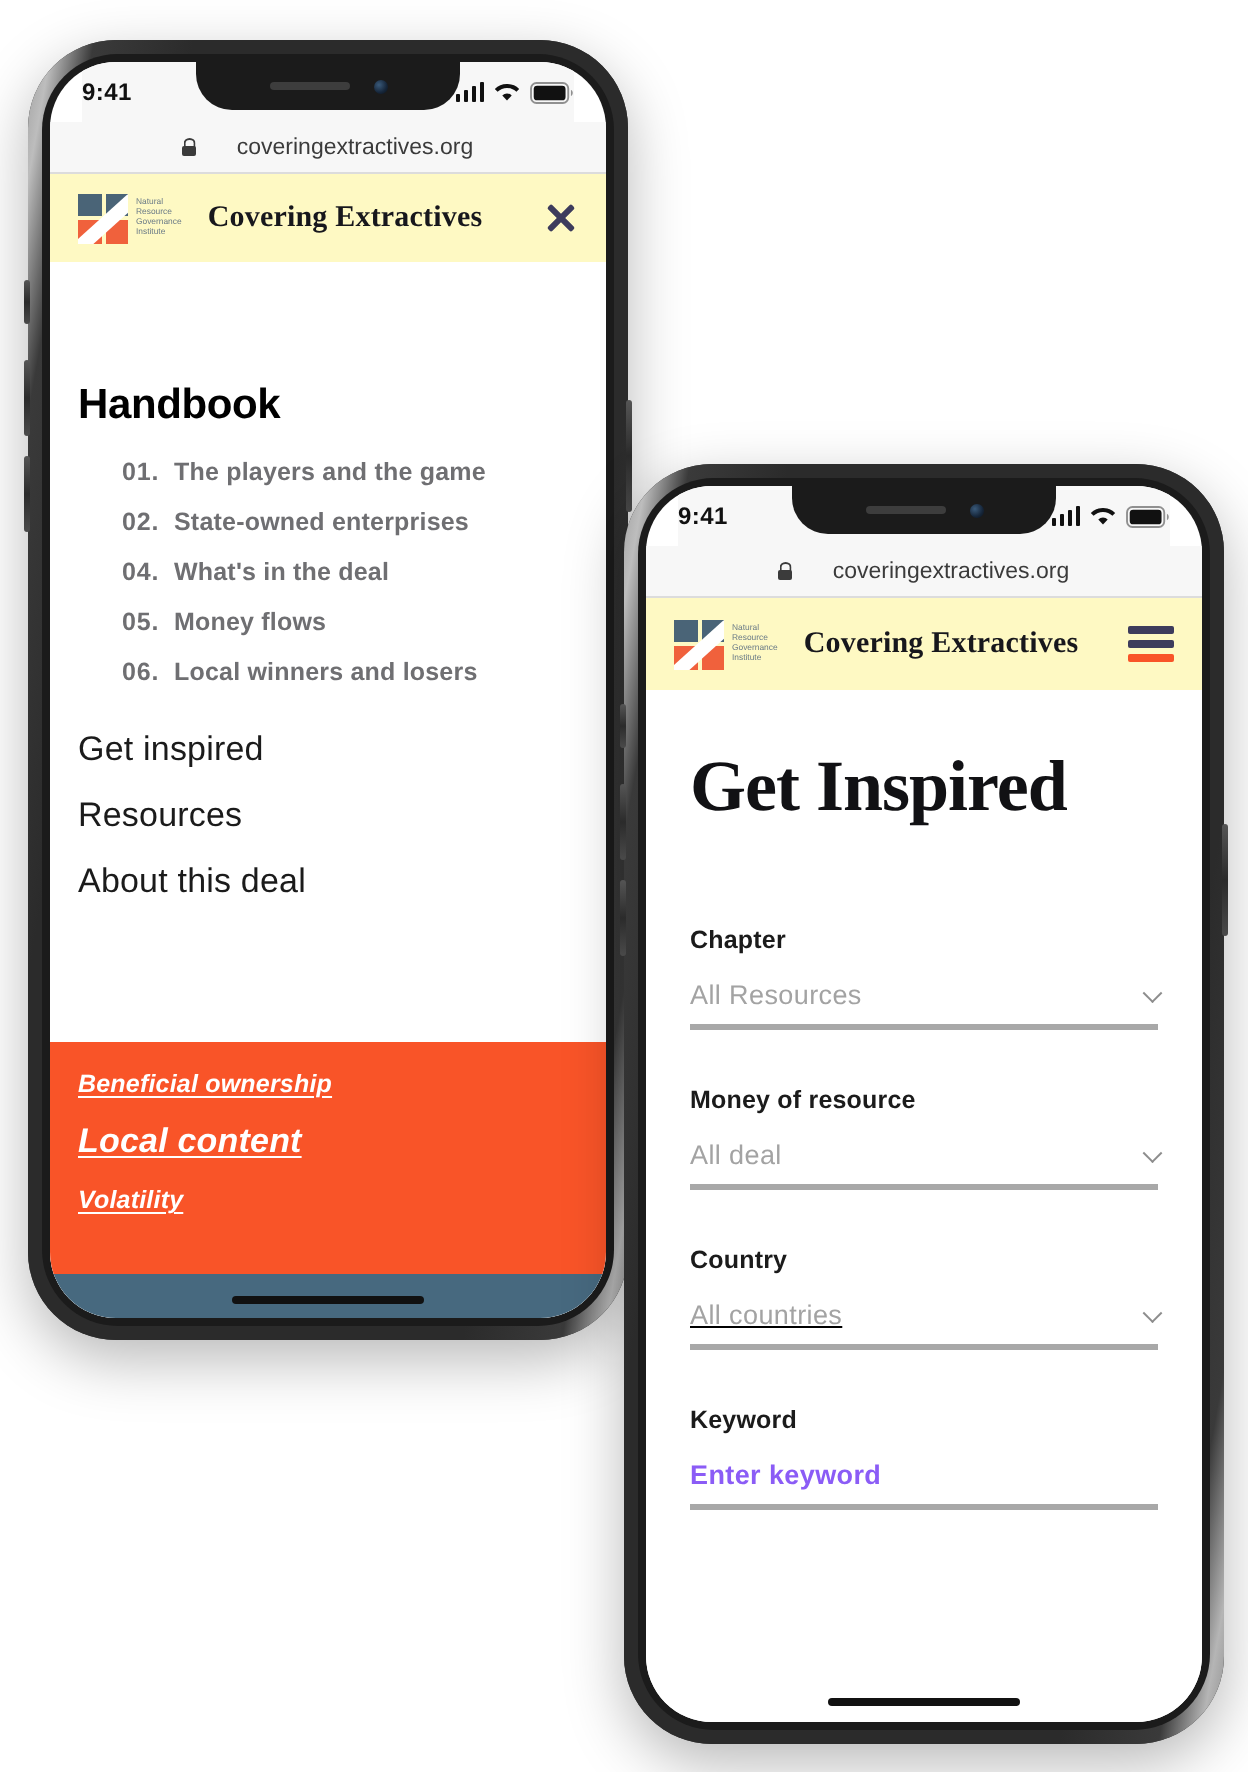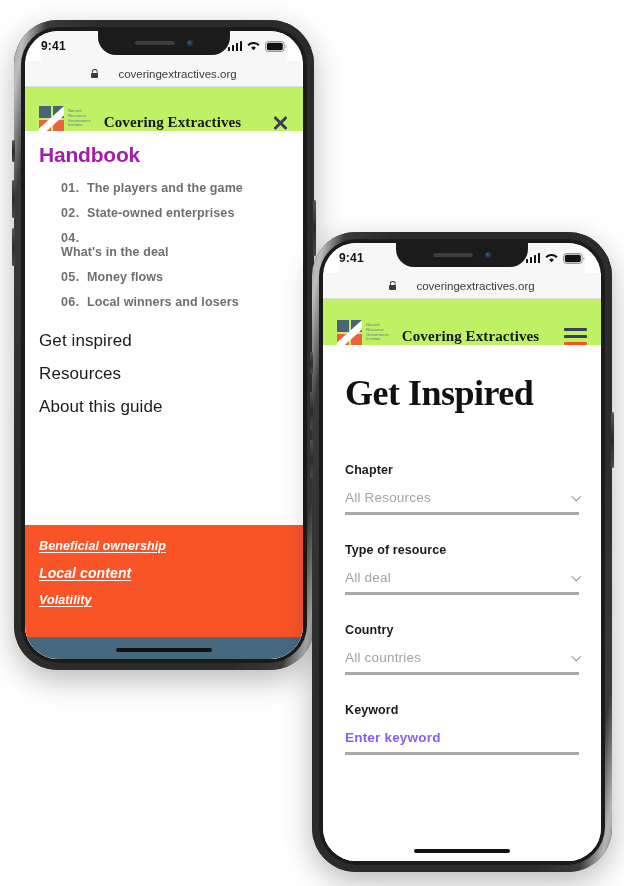--- a/index.html
+++ b/index.html
@@ -136,22 +136,22 @@
     transform: translateX(-50%);
     border: 1.3px solid #3b3b3b;
     border-bottom: none;
     border-top-left-radius: 50%;
     border-top-right-radius: 50%;
   }
 
   
   .site-header {
     display: flex;
-    align-items: flex-end;
-    background: #bef264;
+    align-items: center;
+    background: #fef9c3;
     box-sizing: border-box;
   }
   .nrgi-logo {
     display: flex;
     align-items: center;
     gap: 4px;
     flex: none;
   }
   .logo-mark {
     position: relative;
@@ -214,22 +214,23 @@
   
   .menu-panel {
     background: #ffffff;
     height: 100%;
     display: flex;
     flex-direction: column;
   }
   .menu-scroll { flex: 1 1 auto; }
   .menu-heading {
     font-weight: 700;
-    color: #a21caf;
+    color: #000000;
     letter-spacing: -0.2px;
+    margin-top: 48px;
   }
   .chapter-list {
     list-style: none;
     margin: 0;
     padding: 0;
   }
   .chapter-item {
     display: flex;
     align-items: baseline;
     color: #6f6f72;
@@ -387,44 +388,44 @@
 
         <ul class="chapter-list" id="chapter-list" style="margin-bottom:22px;">
             <li class="chapter-item" style="font-size: 12.5px; margin-bottom: 11px; padding-left: 22px;">
               <span class="chapter-num" style="width:26px;">01.</span>
               <span class="chapter-label">The players and the game</span>
             </li>
             <li class="chapter-item" style="font-size: 12.5px; margin-bottom: 11px; padding-left: 22px;">
               <span class="chapter-num" style="width:26px;">02.</span>
               <span class="chapter-label">State-owned enterprises</span>
             </li>
-            <li class="chapter-item" style="font-size: 12.5px; margin-bottom: 11px; padding-left: 22px; flex-direction: column;">
+            <li class="chapter-item" style="font-size: 12.5px; margin-bottom: 11px; padding-left: 22px;">
               <span class="chapter-num" style="width:26px;">04.</span>
               <span class="chapter-label">What's in the deal</span>
             </li>
             <li class="chapter-item" style="font-size: 12.5px; margin-bottom: 11px; padding-left: 22px;">
               <span class="chapter-num" style="width:26px;">05.</span>
               <span class="chapter-label">Money flows</span>
             </li>
             <li class="chapter-item" style="font-size: 12.5px; margin-bottom: 11px; padding-left: 22px;">
               <span class="chapter-num" style="width:26px;">06.</span>
               <span class="chapter-label">Local winners and losers</span>
             </li>
           </ul>
 
         <div class="primary-links" id="primary-links">
             <div class="primary-link" style="font-size: 17px; margin-bottom: 13px;">Get inspired</div>
             <div class="primary-link" style="font-size: 17px; margin-bottom: 13px;">Resources</div>
-            <div class="primary-link" style="font-size: 17px; margin-bottom: 13px;">About this guide</div>
+            <div class="primary-link" style="font-size: 17px; margin-bottom: 13px;">About this deal</div>
           </div>
       </div>
 
       <div class="orange-block" id="tag-links" style="padding:14px 14px 18px; min-height:84px;">
           <div class="tag-link" style="font-size: 12.5px; margin-bottom: 12px;">Beneficial ownership</div>
-          <div class="tag-link" style="font-size: 14px; margin-bottom: 12px;">Local content</div>
+          <div class="tag-link" style="font-size: 17px; margin-bottom: 12px;">Local content</div>
           <div class="tag-link" style="font-size: 12.5px; margin-bottom: 12px;">Volatility</div>
         </div>
 
       <div class="bottom-bar" style="height:22px;">
         <div class="home-indicator" style="bottom:7px; width:96px; height:4px;"></div>
       </div>
     </div>
 
   </div>
 </div>
@@ -504,29 +505,29 @@
       <h1 class="page-title" style="font-size:36px; margin:0 0 52px;">Get Inspired</h1>
       <div id="filter-form">
           <div class="field" style="margin-bottom: 28px;">
             <span class="field-label" style="font-size:12.5px; margin-bottom:13px;">Chapter</span>
             <div class="field-control" style="padding-bottom:7px;">
               <span class="field-value" style="font-size:13.5px;">All Resources</span>
               <span class="chevron" style="width:5.5px; height:5.5px; margin-bottom:3px;"></span>
             </div>
           </div>
           <div class="field" style="margin-bottom: 28px;">
-            <span class="field-label" style="font-size:12.5px; margin-bottom:13px;">Type of resource</span>
+            <span class="field-label" style="font-size:12.5px; margin-bottom:13px;">Money of resource</span>
             <div class="field-control" style="padding-bottom:7px;">
               <span class="field-value" style="font-size:13.5px;">All deal</span>
               <span class="chevron" style="width:5.5px; height:5.5px; margin-bottom:3px;"></span>
             </div>
           </div>
           <div class="field" style="margin-bottom: 28px;">
             <span class="field-label" style="font-size:12.5px; margin-bottom:13px;">Country</span>
-            <div class="field-control" style="padding-bottom:7px;">
+            <div class="field-control" style="padding-bottom:7px;text-decoration:underline;">
               <span class="field-value" style="font-size:13.5px;">All countries</span>
               <span class="chevron" style="width:5.5px; height:5.5px; margin-bottom:3px;"></span>
             </div>
           </div>
           <div class="field" style="margin-bottom: 0px;">
             <span class="field-label" style="font-size:12.5px; margin-bottom:13px;">Keyword</span>
             <div class="field-control" style="padding-bottom:7px;">
               <span class="field-value dark" style="font-size:13.5px;">Enter keyword</span>
             </div>
           </div>

